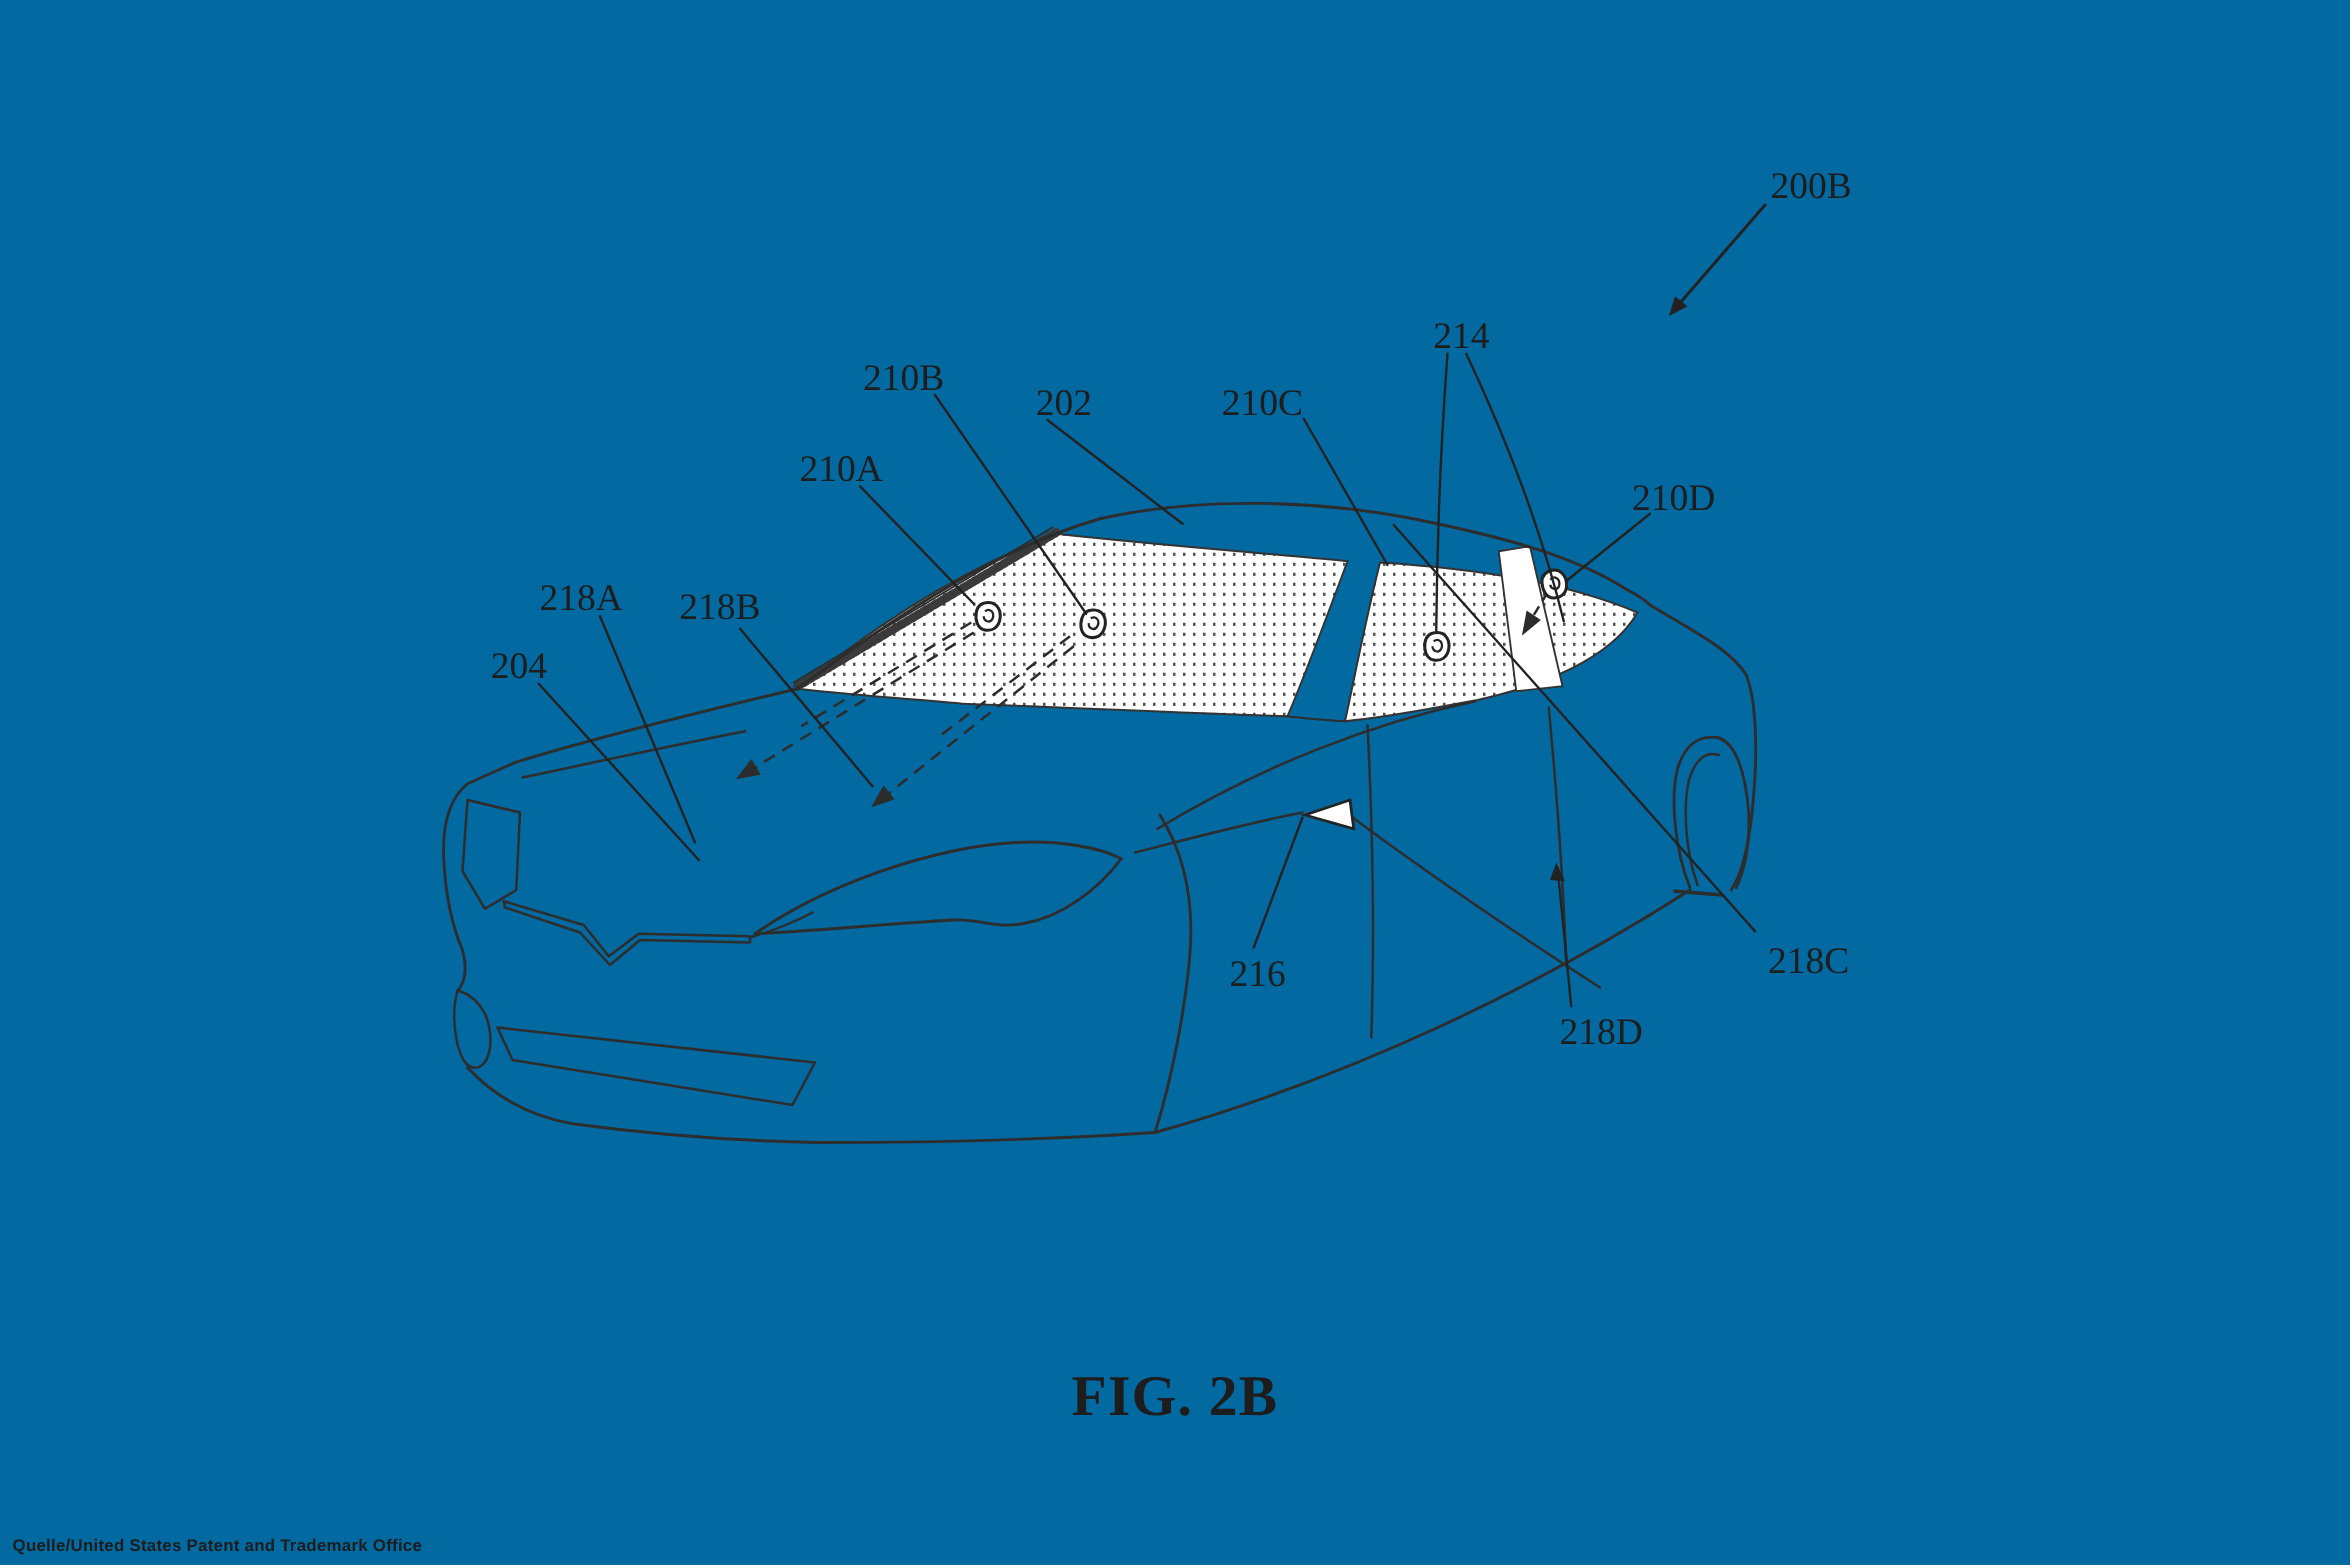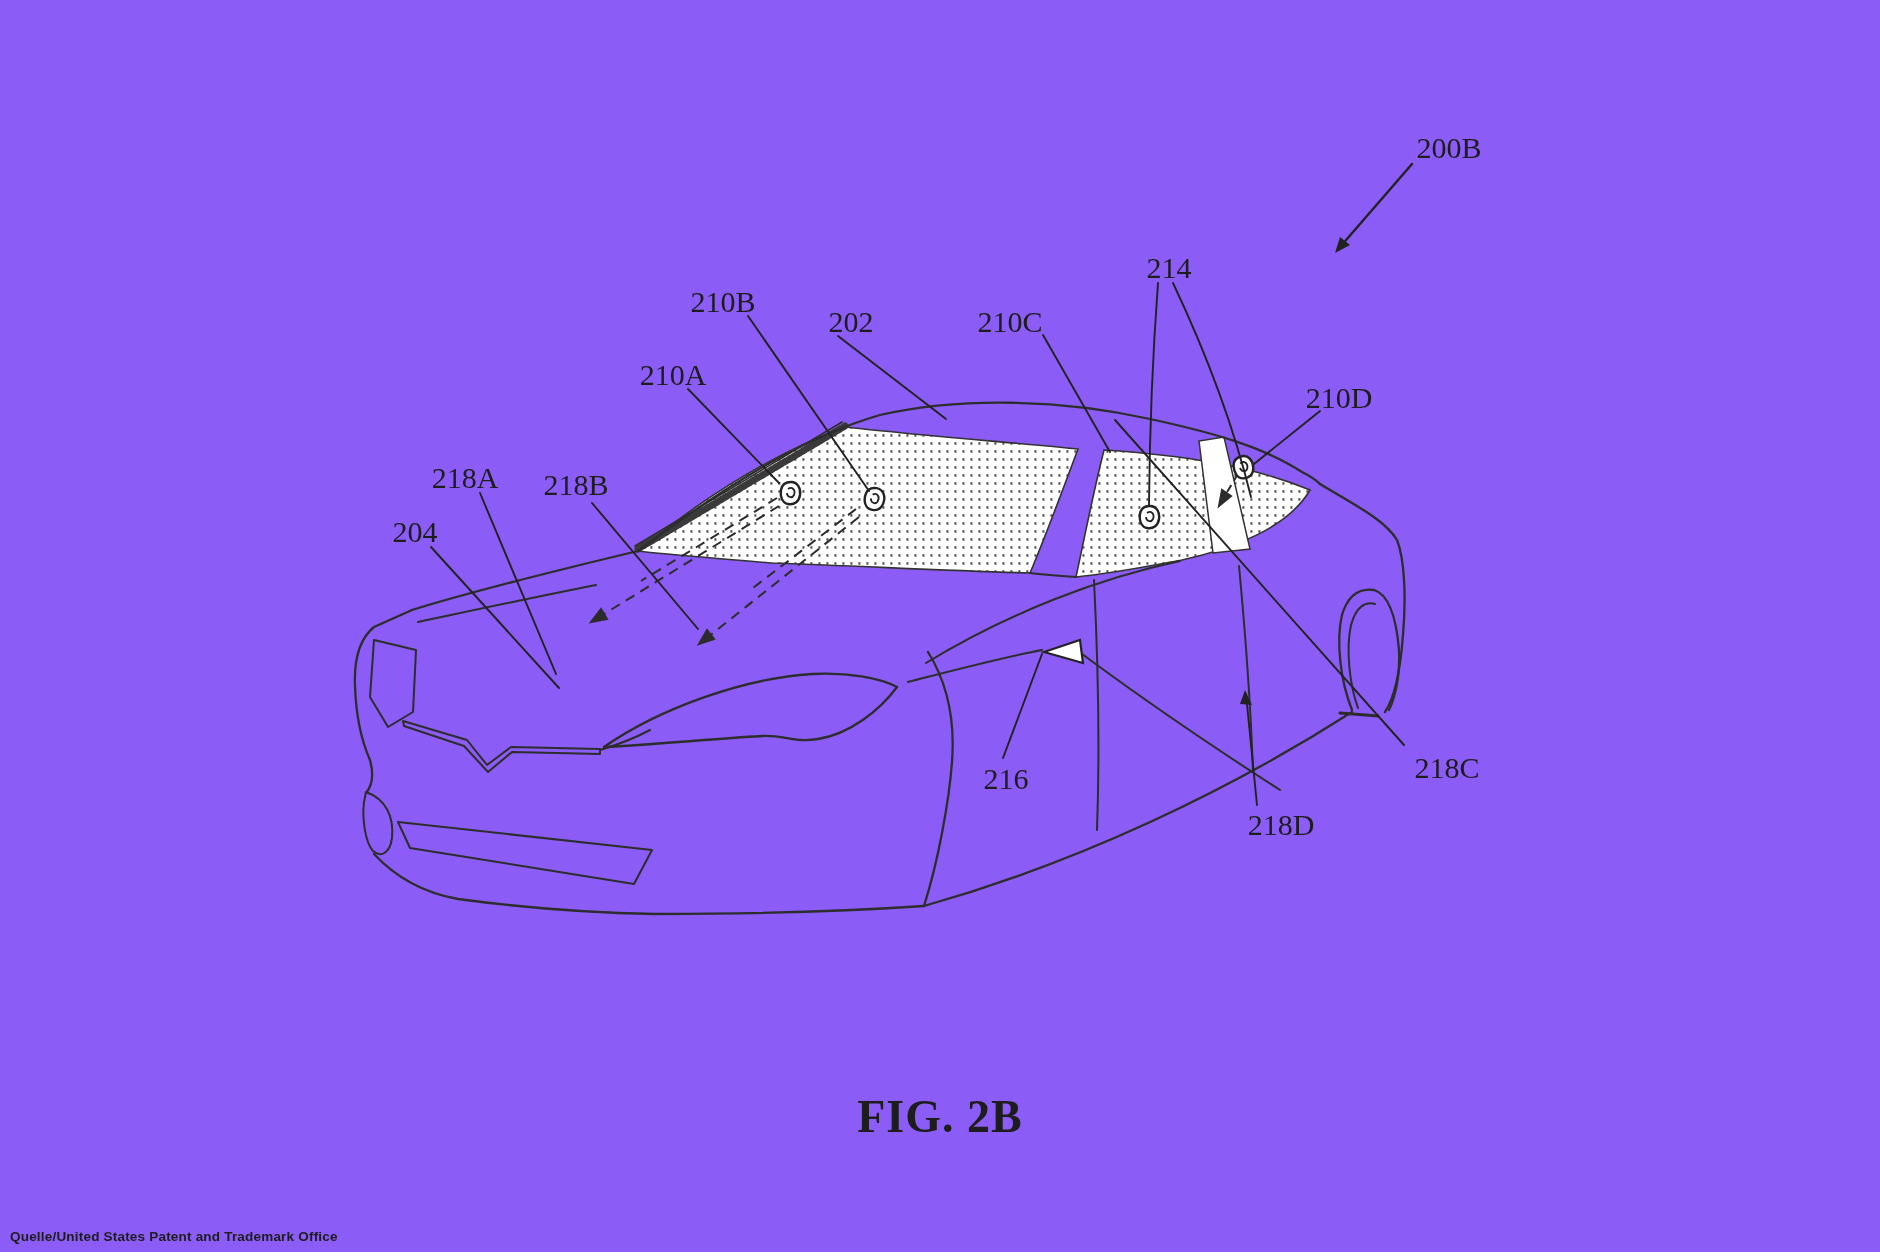--- a/index.html
+++ b/index.html
@@ -1,16 +1,16 @@
 <!DOCTYPE html>
 <html><head>
 <meta charset="utf-8">
 <style>
   html,body{margin:0;padding:0;background:#fff;}
-  .page{position:relative;width:1880px;height:1252px;background:#8b5cf6;overflow:hidden;
+  .page{position:relative;width:1880px;height:1252px;background:#0369a1;overflow:hidden;
         font-family:"Liberation Serif", serif;}
   svg{position:absolute;left:0;top:0;}
   svg text{fill:#1d1d1d;}
   .ref-num{font-family:"Liberation Serif", serif;font-size:30px;}
   .fig-caption{font-family:"Liberation Serif", serif;font-size:46px;font-weight:bold;letter-spacing:1px;}
   .src-credit{font-family:"Liberation Sans", sans-serif;font-size:13.5px;font-weight:bold;letter-spacing:.2px;}
 </style>
 </head>
 <body>
 

